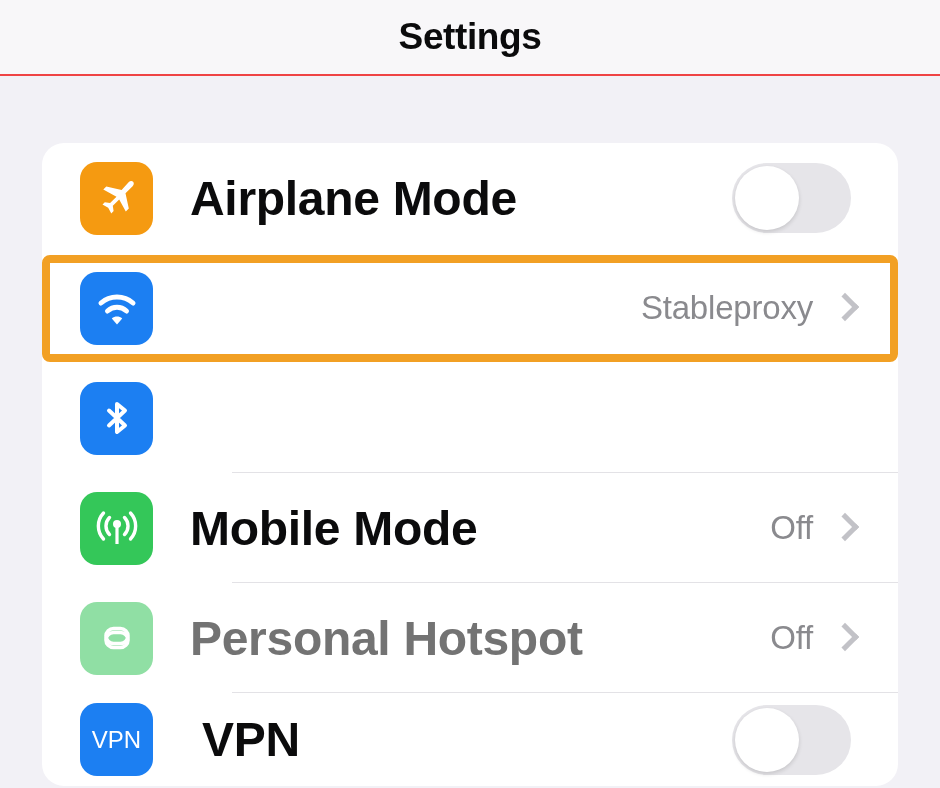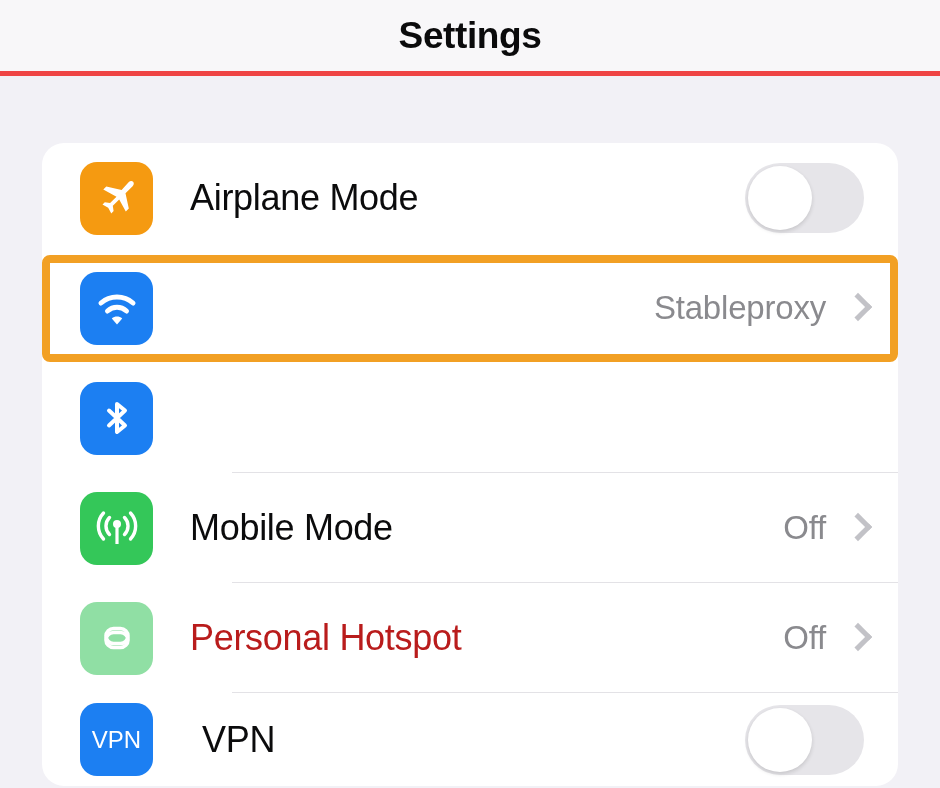--- a/index.html
+++ b/index.html
@@ -12,21 +12,21 @@
     background: #f2f1f6;
     font-family: "Liberation Sans", sans-serif;
     overflow: hidden;
     position: relative;
   }
 
   
   .nav-bar {
     height: 76px;
     background: #f8f7f9;
-    border-bottom: 5px solid #ef4444;
+    border-bottom: 2px solid #ef4444;
     display: flex;
     align-items: center;
     justify-content: center;
     box-sizing: border-box;
   }
   .nav-title {
     font-size: 37px;
     font-weight: bold;
     color: #0b0b0c;
     letter-spacing: -0.4px;
@@ -60,33 +60,34 @@
     border-radius: 17px;
     flex: 0 0 auto;
     display: flex;
     align-items: center;
     justify-content: center;
     position: relative;
   }
   .icon-box svg { display: block; }
 
   .label {
-    font-size: 36px;
+    font-size: 48px;
     color: #0b0b0c;
     margin-left: 37px;
     letter-spacing: -0.3px;
     white-space: nowrap;
-  }
-  .label.dim { color: #b91c1c; }
+    font-weight: bold;
+  }
+  .label.dim { color: #737373; }
 
   .right {
     margin-left: auto;
     display: flex;
     align-items: center;
-    padding-right: 34px;
+    padding-right: 47px;
   }
   .value {
     font-size: 33px;
     color: #8a8a8e;
     letter-spacing: -0.2px;
     white-space: nowrap;
   }
   .chevron {
     margin-left: 22px;
     width: 16px;

